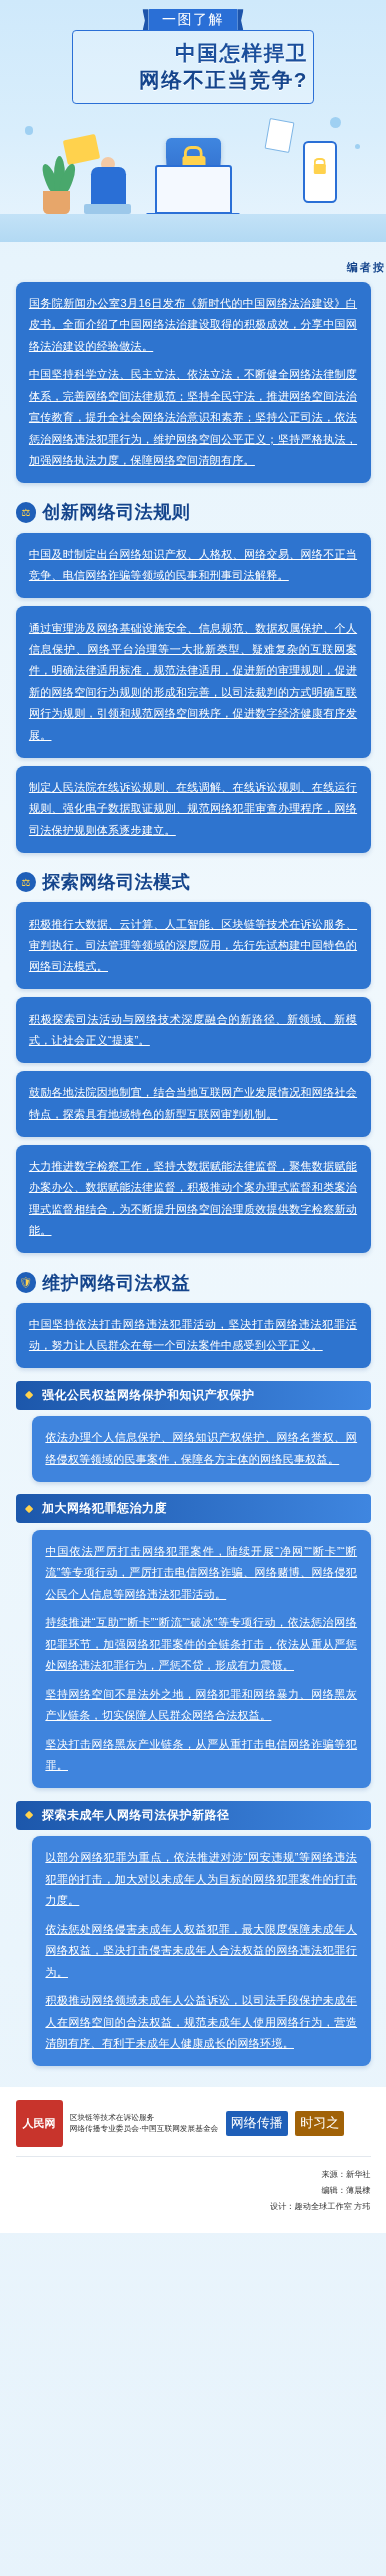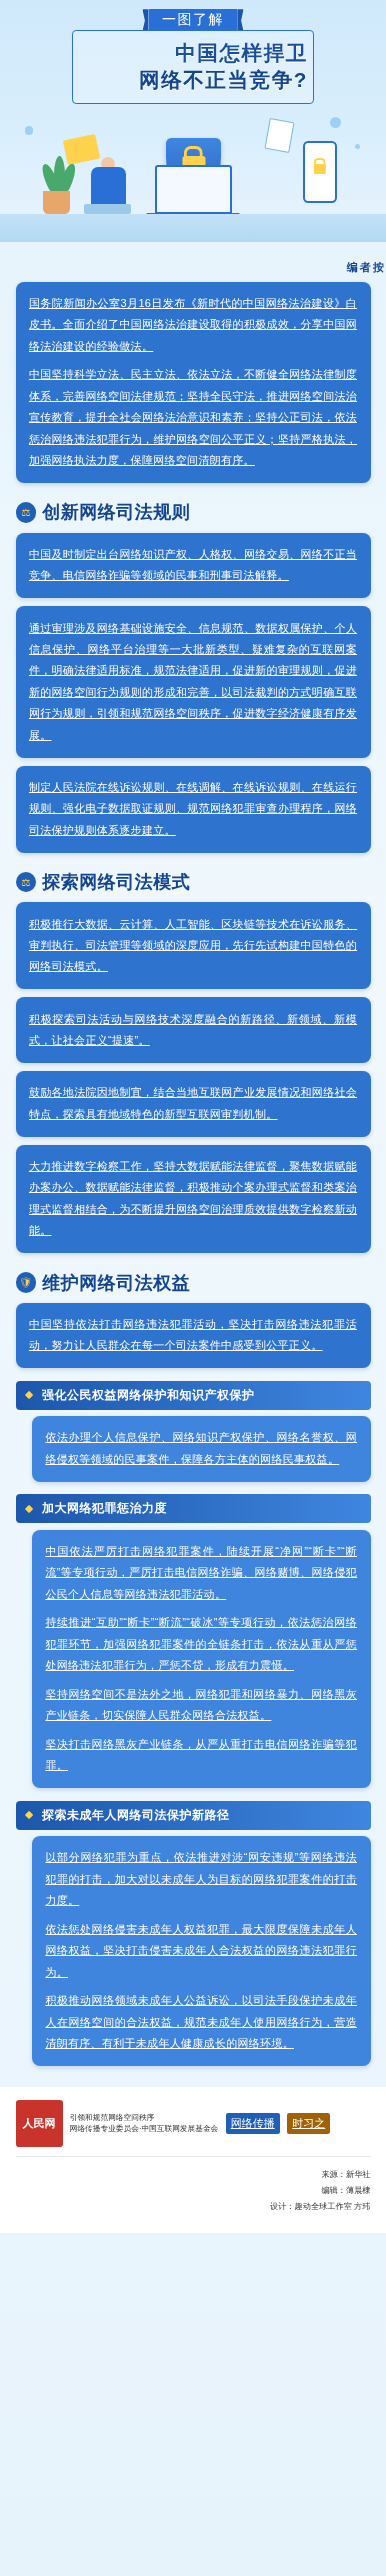--- a/index.html
+++ b/index.html
@@ -217,21 +217,21 @@
   }
   .logo-people {
     width: 47px; height: 47px; border-radius: 3.1px;
     background: #c8342c; color: #fff;
     display: flex; align-items: center; justify-content: center;
     text-align: center; font-size: 11px; line-height: 1.25; font-weight: bold;
   }
   .logo-text { font-size: 7.7px; color: #333; line-height: 1.5; }
   .logo-chip {
     background: #1f5fb8; color: #fff; border-radius: 2.1px;
-    padding: 3.1px 5.2px; font-size: 11px; text-decoration: underline;
+    padding: 3.1px 5.2px; font-size: 13px;
   }
   .logo-chip.dark { background: #a16207; }
   .credits {
     margin-top: 4px; text-align: right; font-size: 8.2px; color: #333;
     line-height: 2;
   }
   .footer-rule { height: 1px; background: #e3e8ee; margin: 9.3px 0; }
 </style>
 </head>
 <body>
@@ -344,21 +344,21 @@
     <p>依法惩处网络侵害未成年人权益犯罪，最大限度保障未成年人网络权益，坚决打击侵害未成年人合法权益的网络违法犯罪行为。</p>
     <p>积极推动网络领域未成年人公益诉讼，以司法手段保护未成年人在网络空间的合法权益，规范未成年人使用网络行为，营造清朗有序、有利于未成年人健康成长的网络环境。</p>
   </div>
 
   <div class="footer">
     <div class="logos">
       <div class="logo-people">
         <span>人民网</span>
       </div>
       <div class="logo-text">
-        <div>引领和规范网络空间秩序</div>
+        <div>区块链等技术在诉讼服务</div>
         <div>网络传播专业委员会·中国互联网发展基金会</div>
       </div>
       <div class="logo-chip">网络传播</div>
       <div class="logo-chip dark">时习之</div>
     </div>
 
     <div class="footer-rule"></div>
 
     <div class="credits">
       <div>来源：新华社</div>

